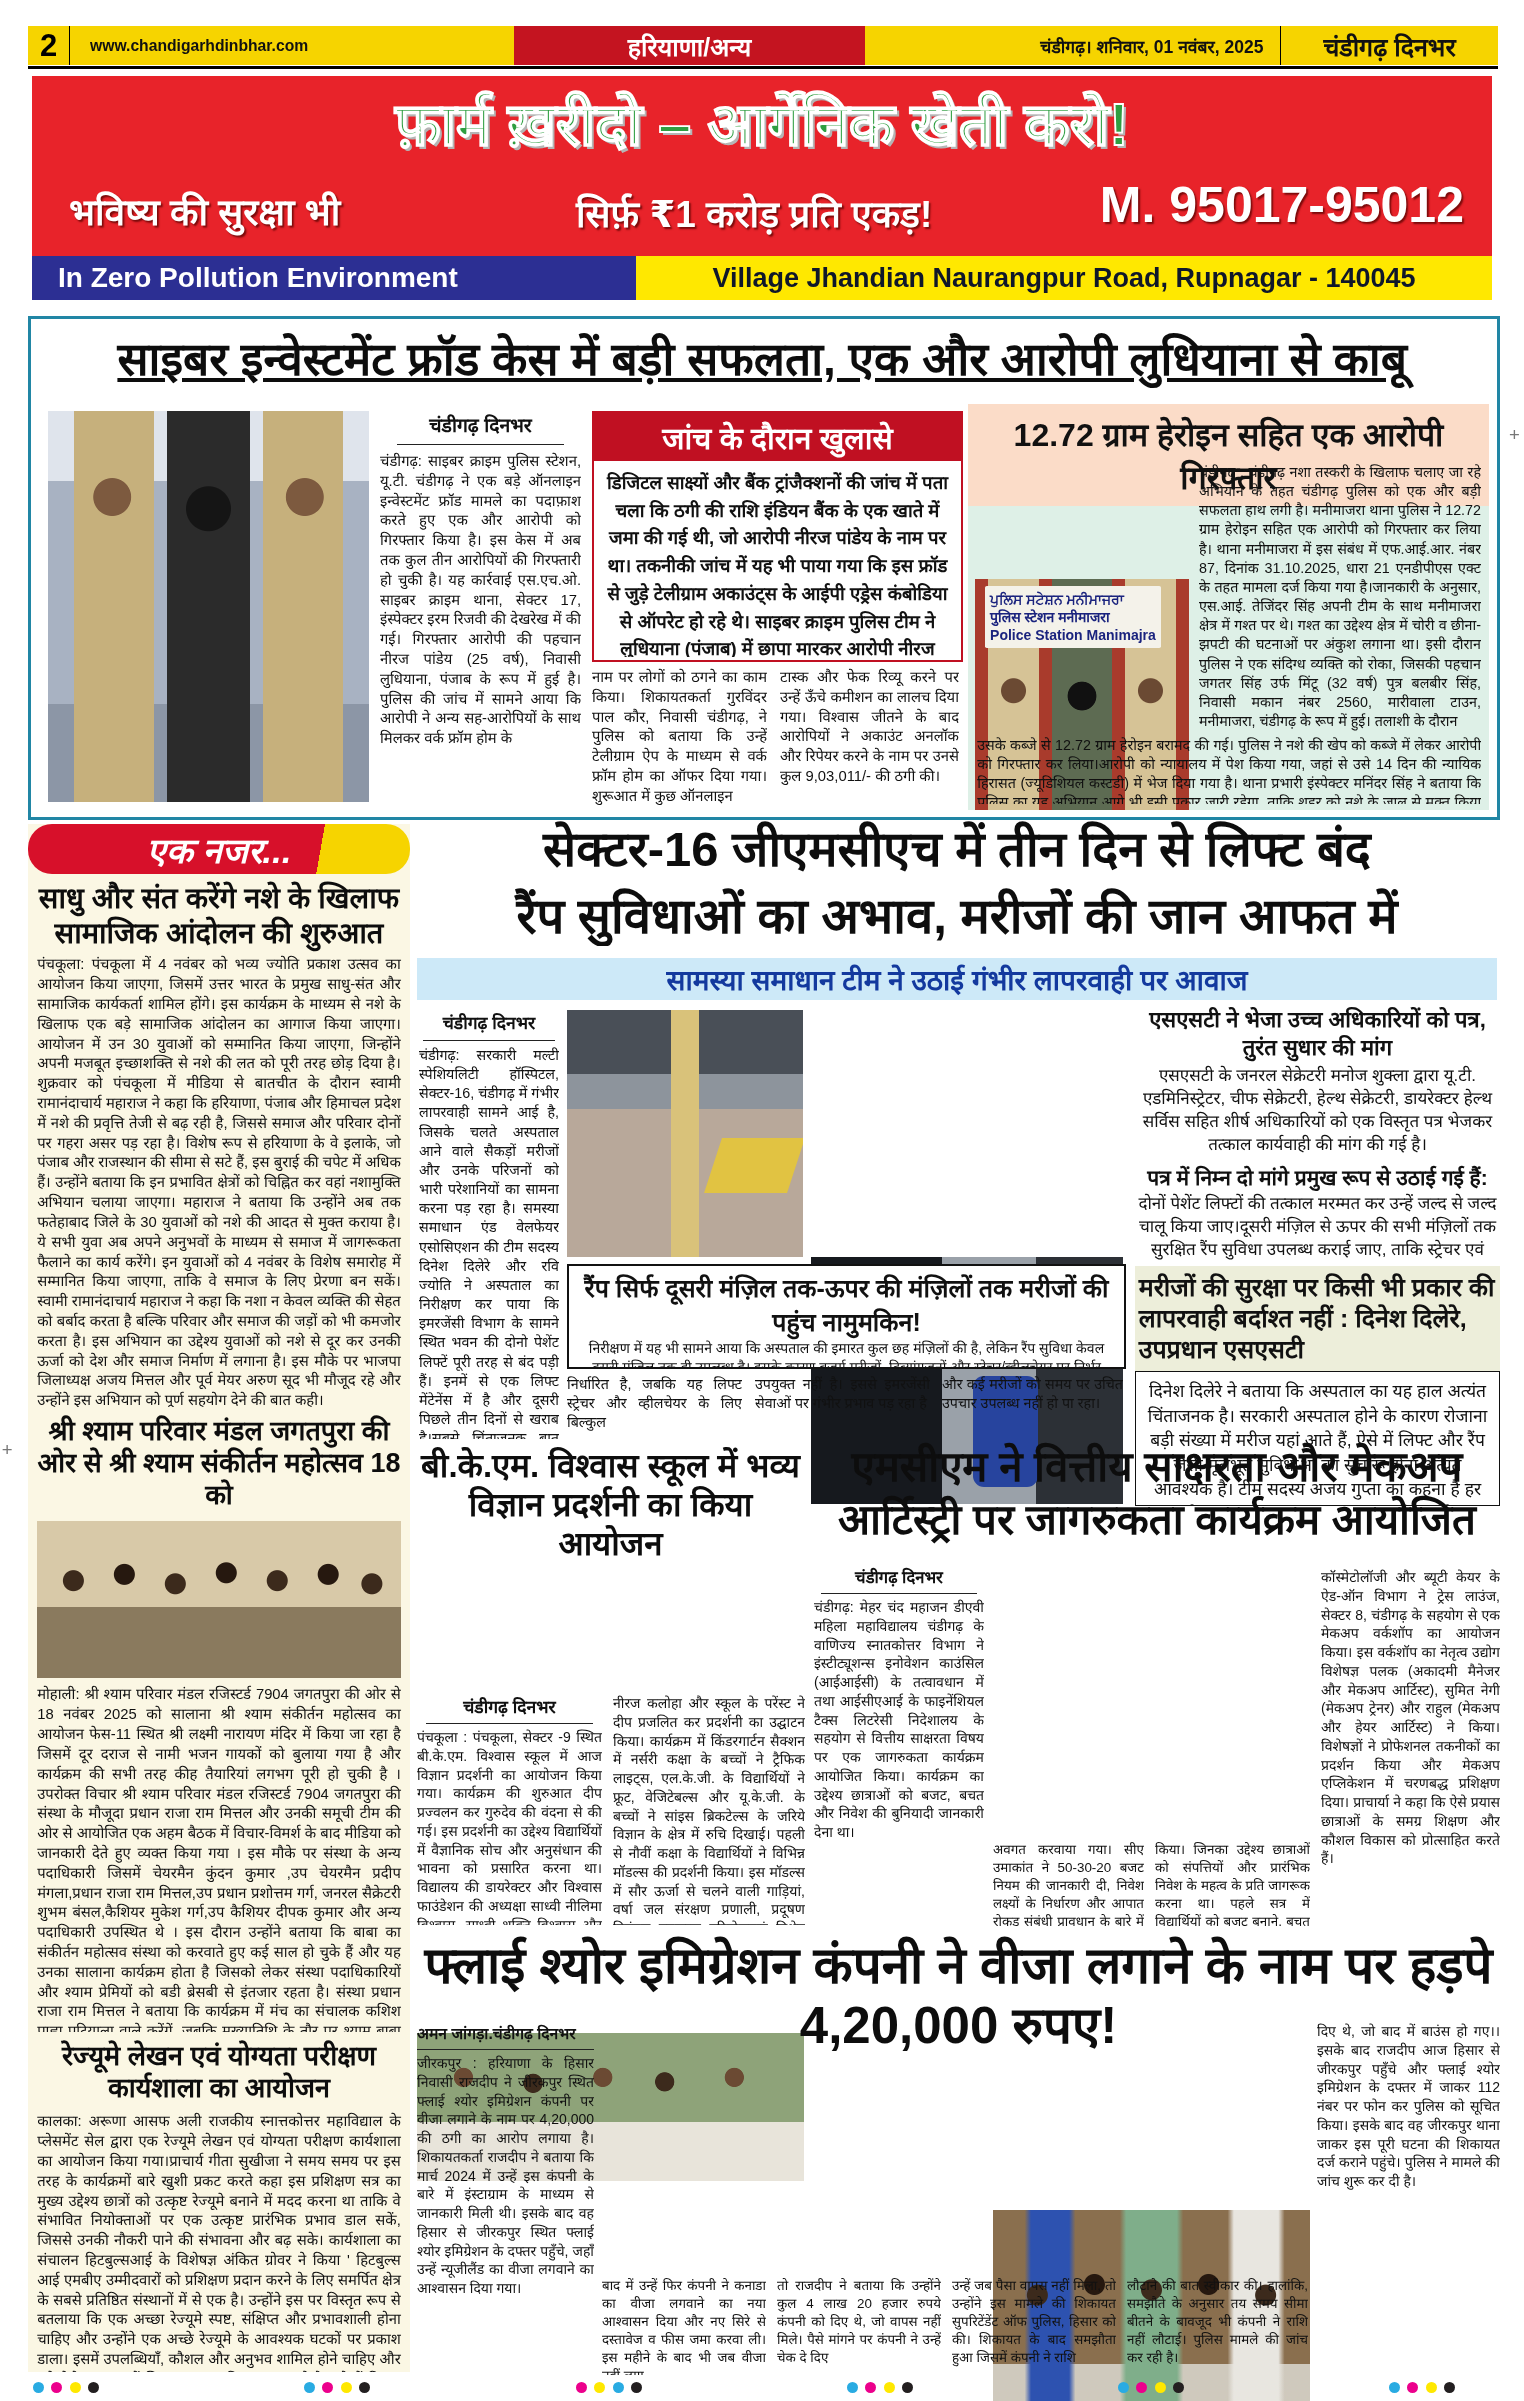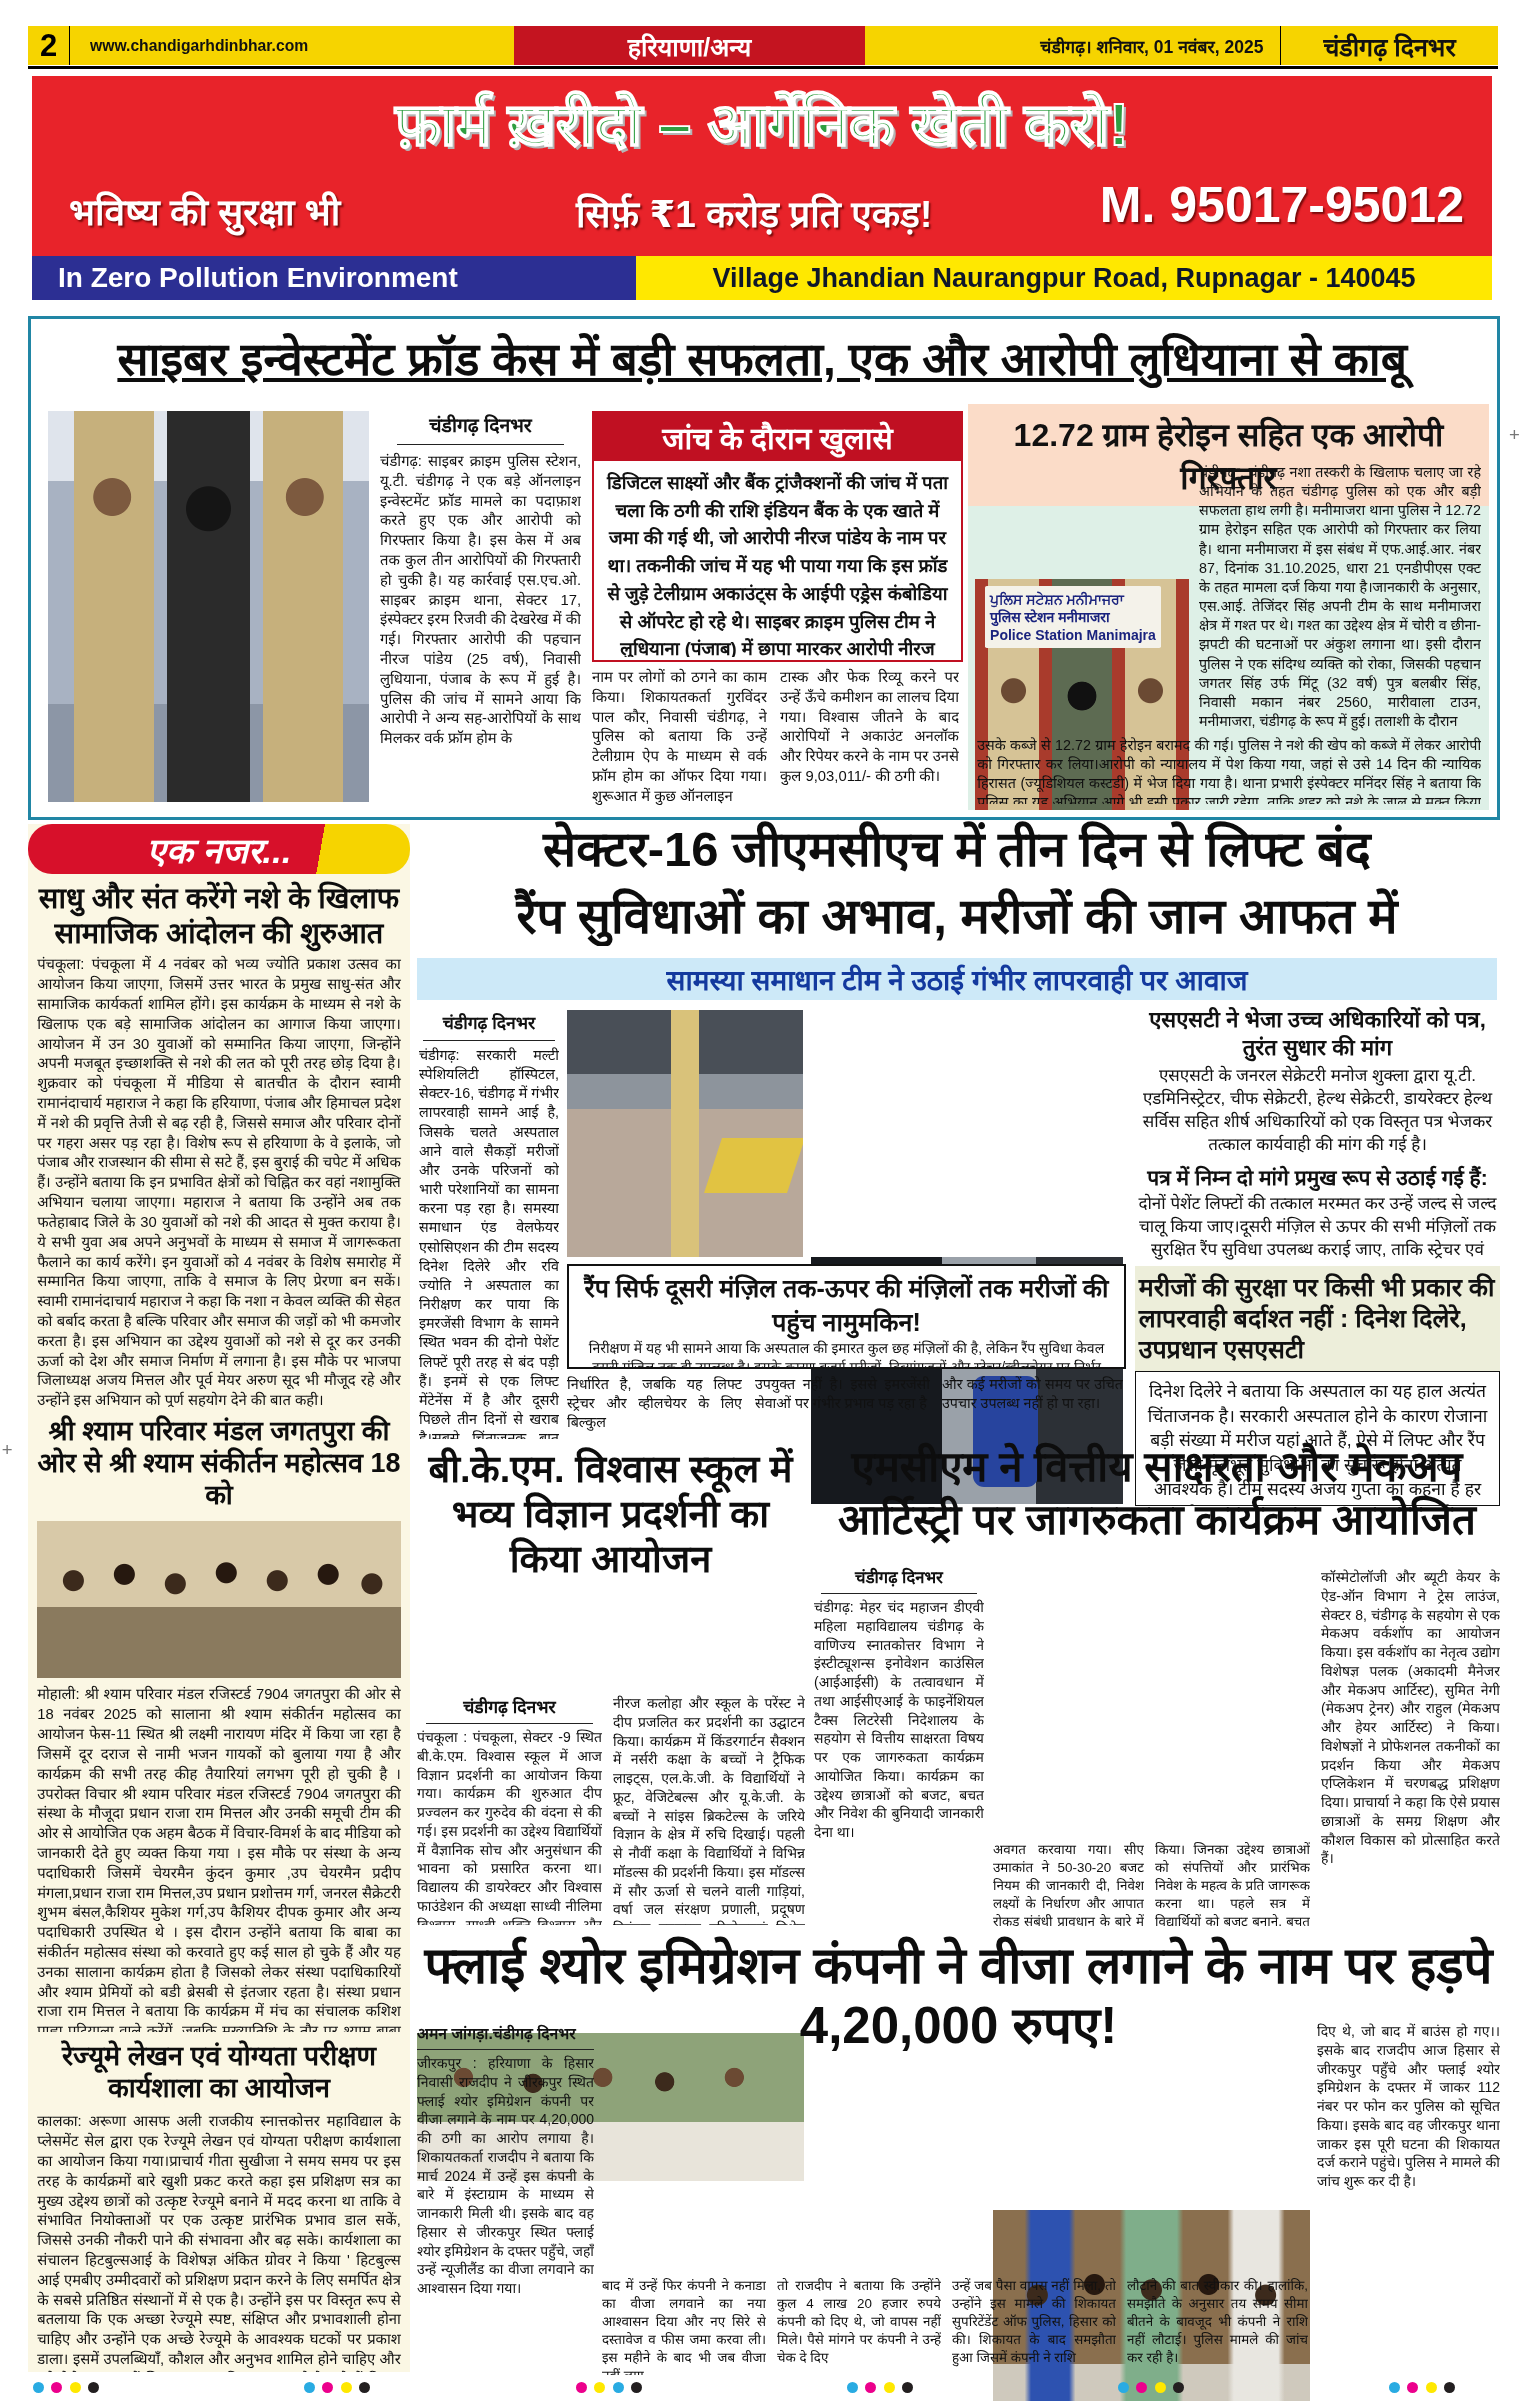--- a/index.html
+++ b/index.html
@@ -181,21 +181,21 @@
 
   <div class="abs capbox clip" style="left:567px;top:1264px;width:555px;height:101px;">
     <div class="b c" style="font-size:25px;padding-top:3.7px;">रैंप सिर्फ दूसरी मंज़िल तक-ऊपर की मंज़िलों तक मरीजों की पहुंच नामुमकिन!</div>
     <div class="c" style="font-size:14px;line-height:1.3;padding:1.8px 7.4px;">निरीक्षण में यह भी सामने आया कि अस्पताल की इमारत कुल छह मंज़िलों की है, लेकिन रैंप सुविधा केवल दूसरी मंज़िल तक ही उपलब्ध है। इसके कारण बुजुर्ग मरीजों, दिव्यांगजनों और स्ट्रेचर/व्हीलचेयर पर निर्भर मरीजों को भारी दिक्कतों का सामना करना पड़ रहा है। चार मंज़िलों तक रैंप ना होना अस्पताल की गंभीर लापरवाही और मरीज सुरक्षा मानकों की सीधी अनदेखी दर्शाता है।</div>
   </div>
 
   <div class="abs body clip" style="left:567px;top:1375px;width:175px;height:66px;font-size:14.3px;">निर्धारित है, जबकि यह लिफ्ट स्ट्रेचर और व्हीलचेयर के लिए बिल्कुल</div>
   <div class="abs body clip" style="left:755px;top:1375px;width:175px;height:66px;font-size:14.3px;">उपयुक्त नहीं है। इससे इमरजेंसी सेवाओं पर गंभीर प्रभाव पड़ रहा है</div>
   <div class="abs body clip" style="left:942px;top:1375px;width:181px;height:66px;font-size:14.3px;">और कई मरीजों को समय पर उचित उपचार उपलब्ध नहीं हो पा रहा।</div>
 
-  <div class="abs headline c clip" style="left:417px;top:1447px;width:387px;font-size:38px;">बी.के.एम. विश्वास स्कूल में भव्य विज्ञान प्रदर्शनी का किया आयोजन</div>
+  <div class="abs headline c clip" style="left:417px;top:1447px;width:387px;font-size:33px;">बी.के.एम. विश्वास स्कूल में भव्य विज्ञान प्रदर्शनी का किया आयोजन</div>
   <div class="abs ph" style="left:417px;top:1539px;width:387px;height:148px;
        background:
          radial-gradient(circle at 12% 30%, #6b4a33 0 9.2px, rgba(0,0,0,0) 10px),
          radial-gradient(circle at 30% 34%, #3c2a1c 0 9.2px, rgba(0,0,0,0) 10px),
          radial-gradient(circle at 48% 30%, #6b4a33 0 9.2px, rgba(0,0,0,0) 10px),
          radial-gradient(circle at 64% 33%, #3c2a1c 0 9.2px, rgba(0,0,0,0) 10px),
          radial-gradient(circle at 82% 30%, #6b4a33 0 9.2px, rgba(0,0,0,0) 10px),
          linear-gradient(0deg, #e8e4da 0 40%, rgba(0,0,0,0) 40%),
          linear-gradient(90deg, #8ea379 0 100%);"></div>
   <div class="abs clip" style="left:417px;top:1694px;width:185px;height:231px;">

